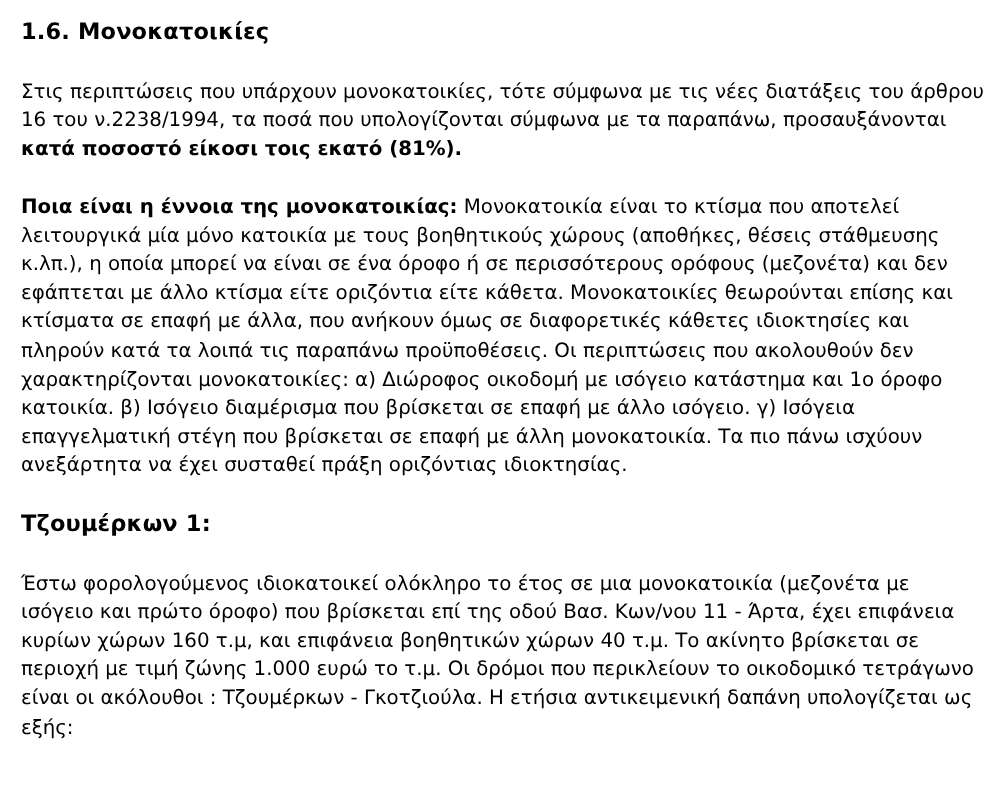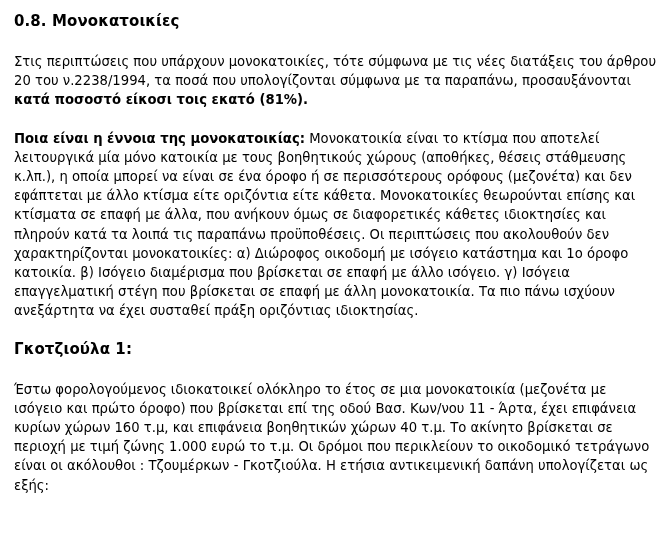--- a/index.html
+++ b/index.html
@@ -42,23 +42,23 @@
   .example-heading {
     margin-top: 3px;
     margin-bottom: 21px;
   }
 </style>
 </head>
 <body>
 
 <div class="page">
 
-  <h1 class="doc-heading">0.8. Μονοκατοικίες</h1>
+  <h1 class="doc-heading">1.6. Μονοκατοικίες</h1>
 
-  <p class="doc-paragraph"><span>Στις περιπτώσεις που υπάρχουν μονοκατοικίες, τότε σύμφωνα με τις νέες διατάξεις του άρθρου 20 του ν.2238/1994, τα ποσά που υπολογίζονται σύμφωνα με τα παραπάνω, προσαυξάνονται </span><strong>κατά ποσοστό είκοσι τοις εκατό (81%).</strong></p>
+  <p class="doc-paragraph"><span>Στις περιπτώσεις που υπάρχουν μονοκατοικίες, τότε σύμφωνα με τις νέες διατάξεις του άρθρου 16 του ν.2238/1994, τα ποσά που υπολογίζονται σύμφωνα με τα παραπάνω, προσαυξάνονται </span><strong>κατά ποσοστό είκοσι τοις εκατό (81%).</strong></p>
 
   <p class="doc-paragraph"><strong class="bold-runin">Ποια είναι η έννοια της μονοκατοικίας:</strong><span> Μονοκατοικία είναι το κτίσμα που αποτελεί λειτουργικά μία μόνο κατοικία με τους βοηθητικούς χώρους (αποθήκες, θέσεις στάθμευσης κ.λπ.), η οποία μπορεί να είναι σε ένα όροφο ή σε περισσότερους ορόφους (μεζονέτα) και δεν εφάπτεται με άλλο κτίσμα είτε οριζόντια είτε κάθετα. Μονοκατοικίες θεωρούνται επίσης και κτίσματα σε επαφή με άλλα, που ανήκουν όμως σε διαφορετικές κάθετες ιδιοκτησίες και πληρούν κατά τα λοιπά τις παραπάνω προϋποθέσεις. Οι περιπτώσεις που ακολουθούν δεν χαρακτηρίζονται μονοκατοικίες: α) Διώροφος οικοδομή με ισόγειο κατάστημα και 1ο όροφο κατοικία. β) Ισόγειο διαμέρισμα που βρίσκεται σε επαφή με άλλο ισόγειο. γ) Ισόγεια επαγγελματική στέγη που βρίσκεται σε επαφή με άλλη μονοκατοικία. Τα πιο πάνω ισχύουν ανεξάρτητα να έχει συσταθεί πράξη οριζόντιας ιδιοκτησίας.</span></p>
 
-  <h2 class="doc-heading example-heading">Γκοτζιούλα 1:</h2>
+  <h2 class="doc-heading example-heading">Τζουμέρκων 1:</h2>
 
   <p class="doc-paragraph">Έστω φορολογούμενος ιδιοκατοικεί ολόκληρο το έτος σε μια μονοκατοικία (μεζονέτα με ισόγειο και πρώτο όροφο) που βρίσκεται επί της οδού Βασ. Κων/νου 11 - Άρτα, έχει επιφάνεια κυρίων χώρων 160 τ.μ, και επιφάνεια βοηθητικών χώρων 40 τ.μ. Το ακίνητο βρίσκεται σε περιοχή με τιμή ζώνης 1.000 ευρώ το τ.μ. Οι δρόμοι που περικλείουν το οικοδομικό τετράγωνο είναι οι ακόλουθοι : Τζουμέρκων - Γκοτζιούλα. Η ετήσια αντικειμενική δαπάνη υπολογίζεται ως εξής:</p>
 
 </div>
 
 </body></html>

